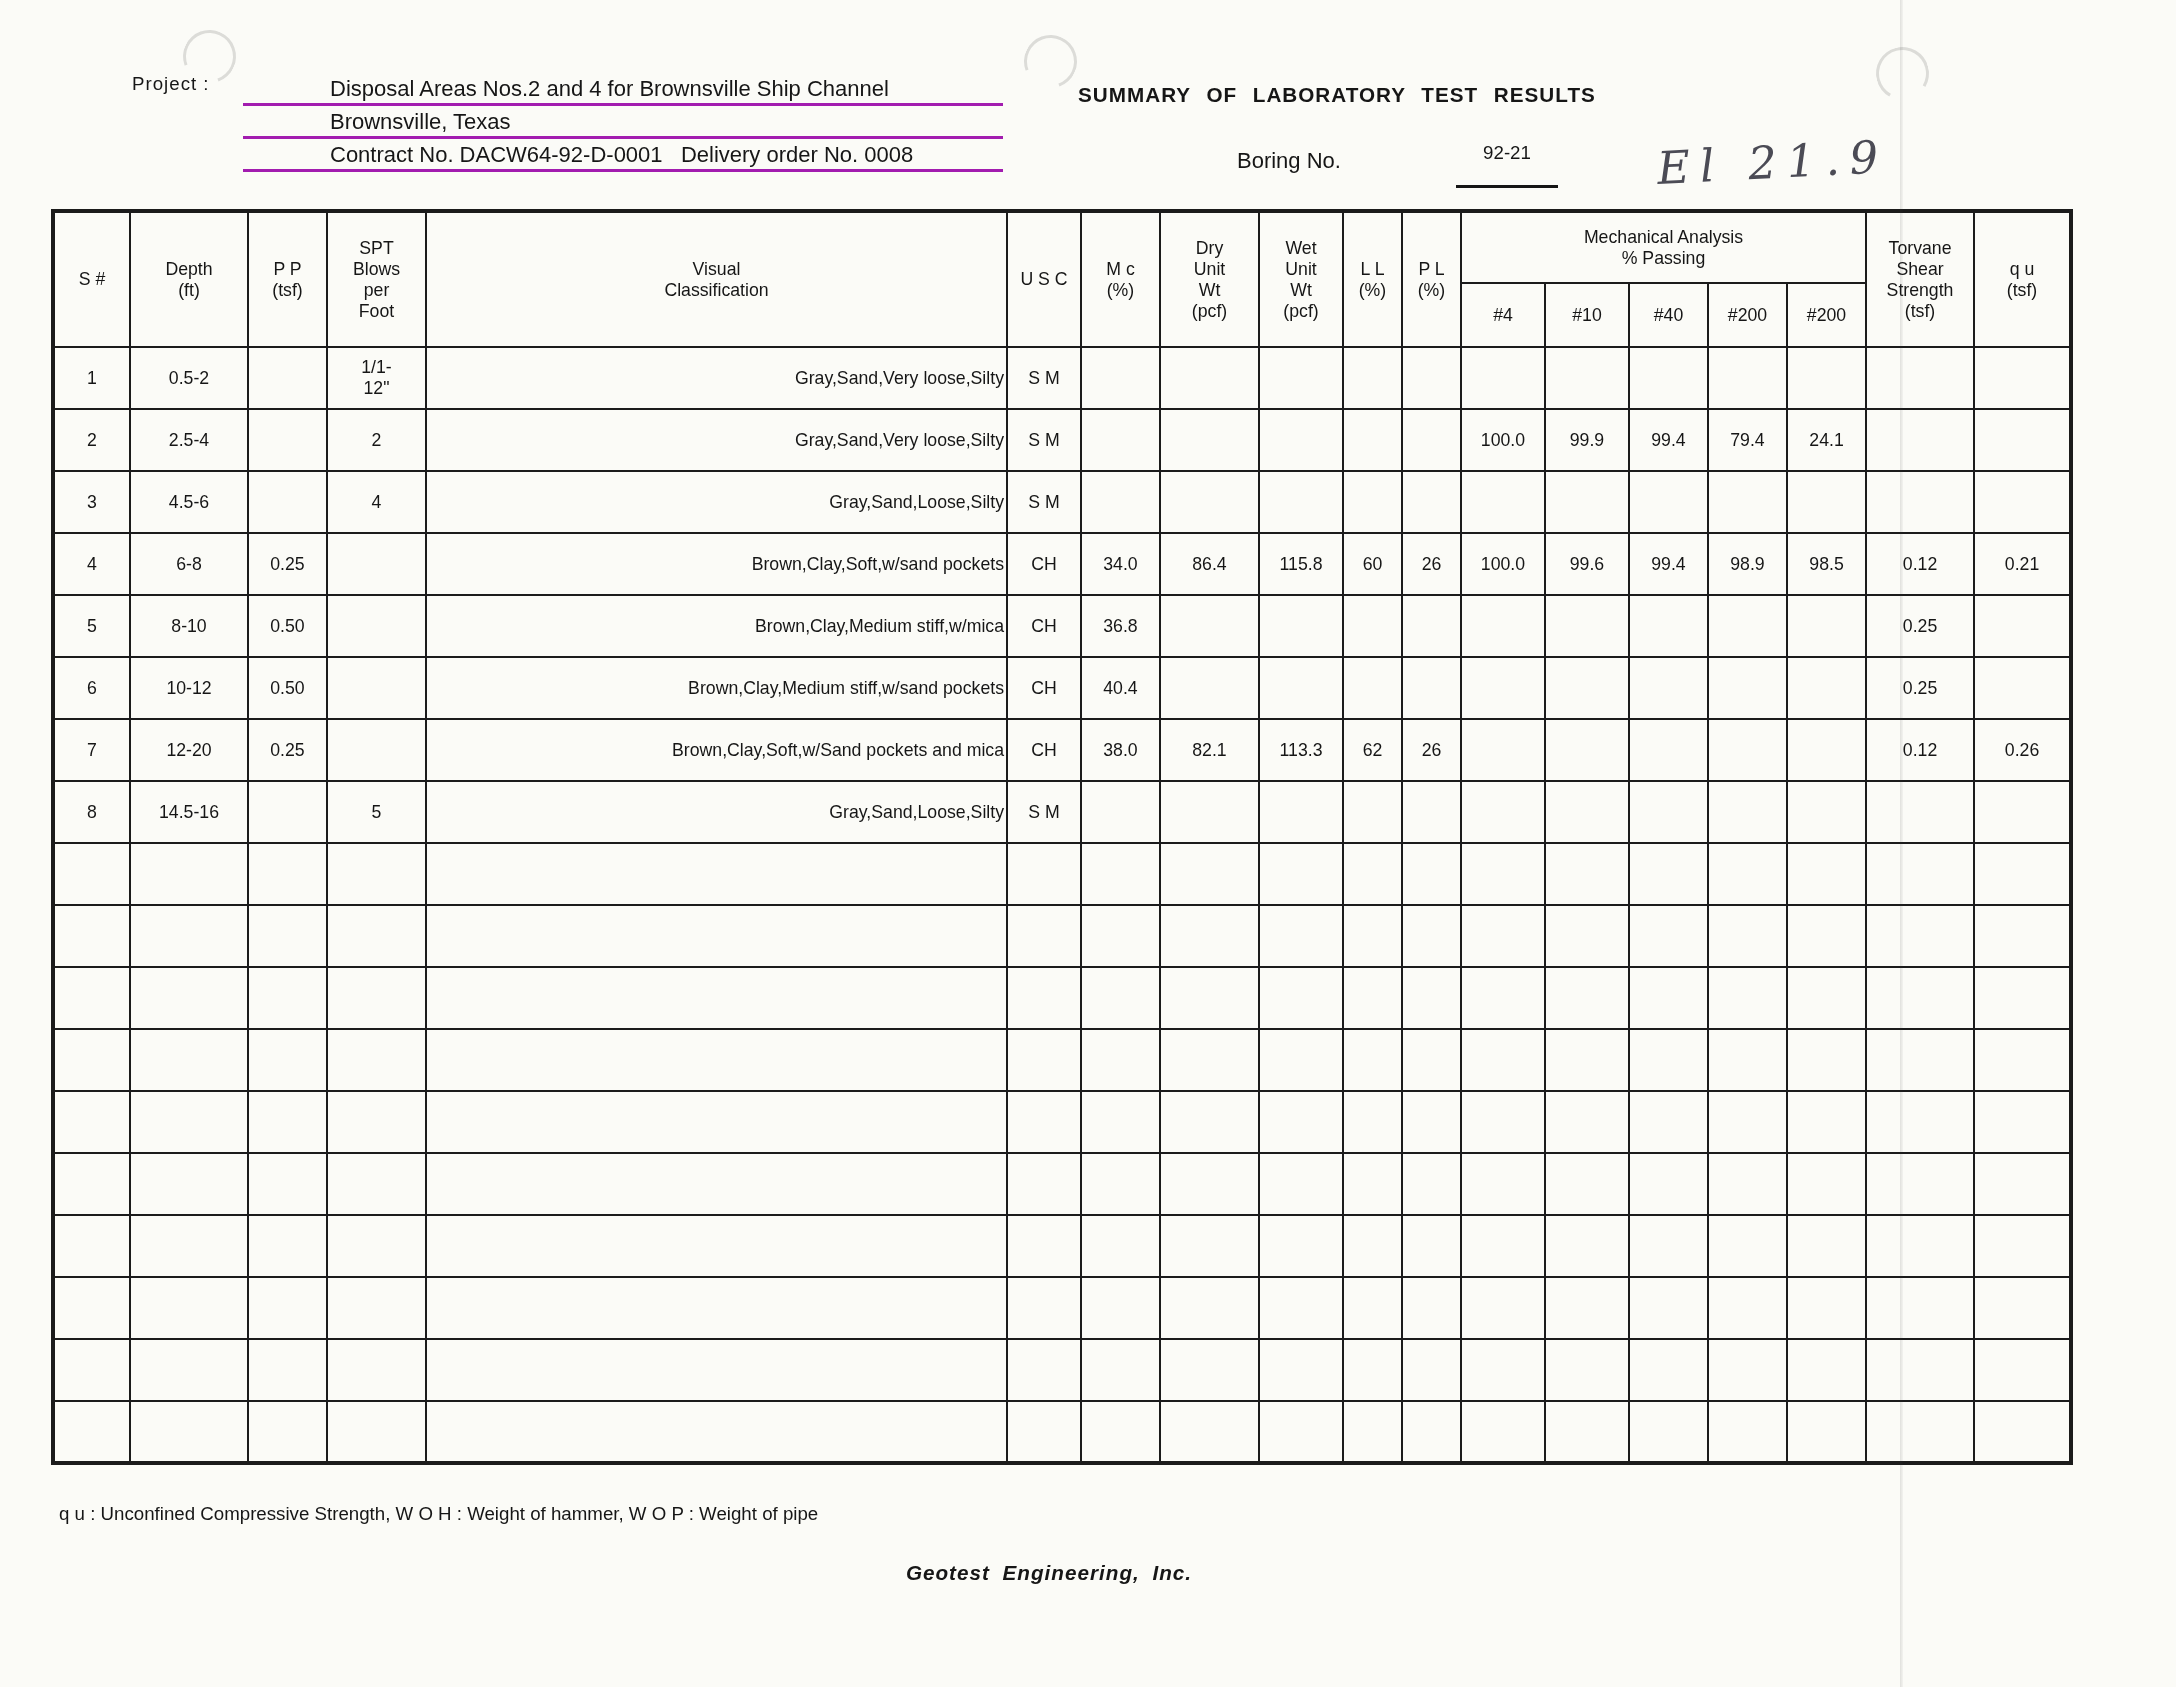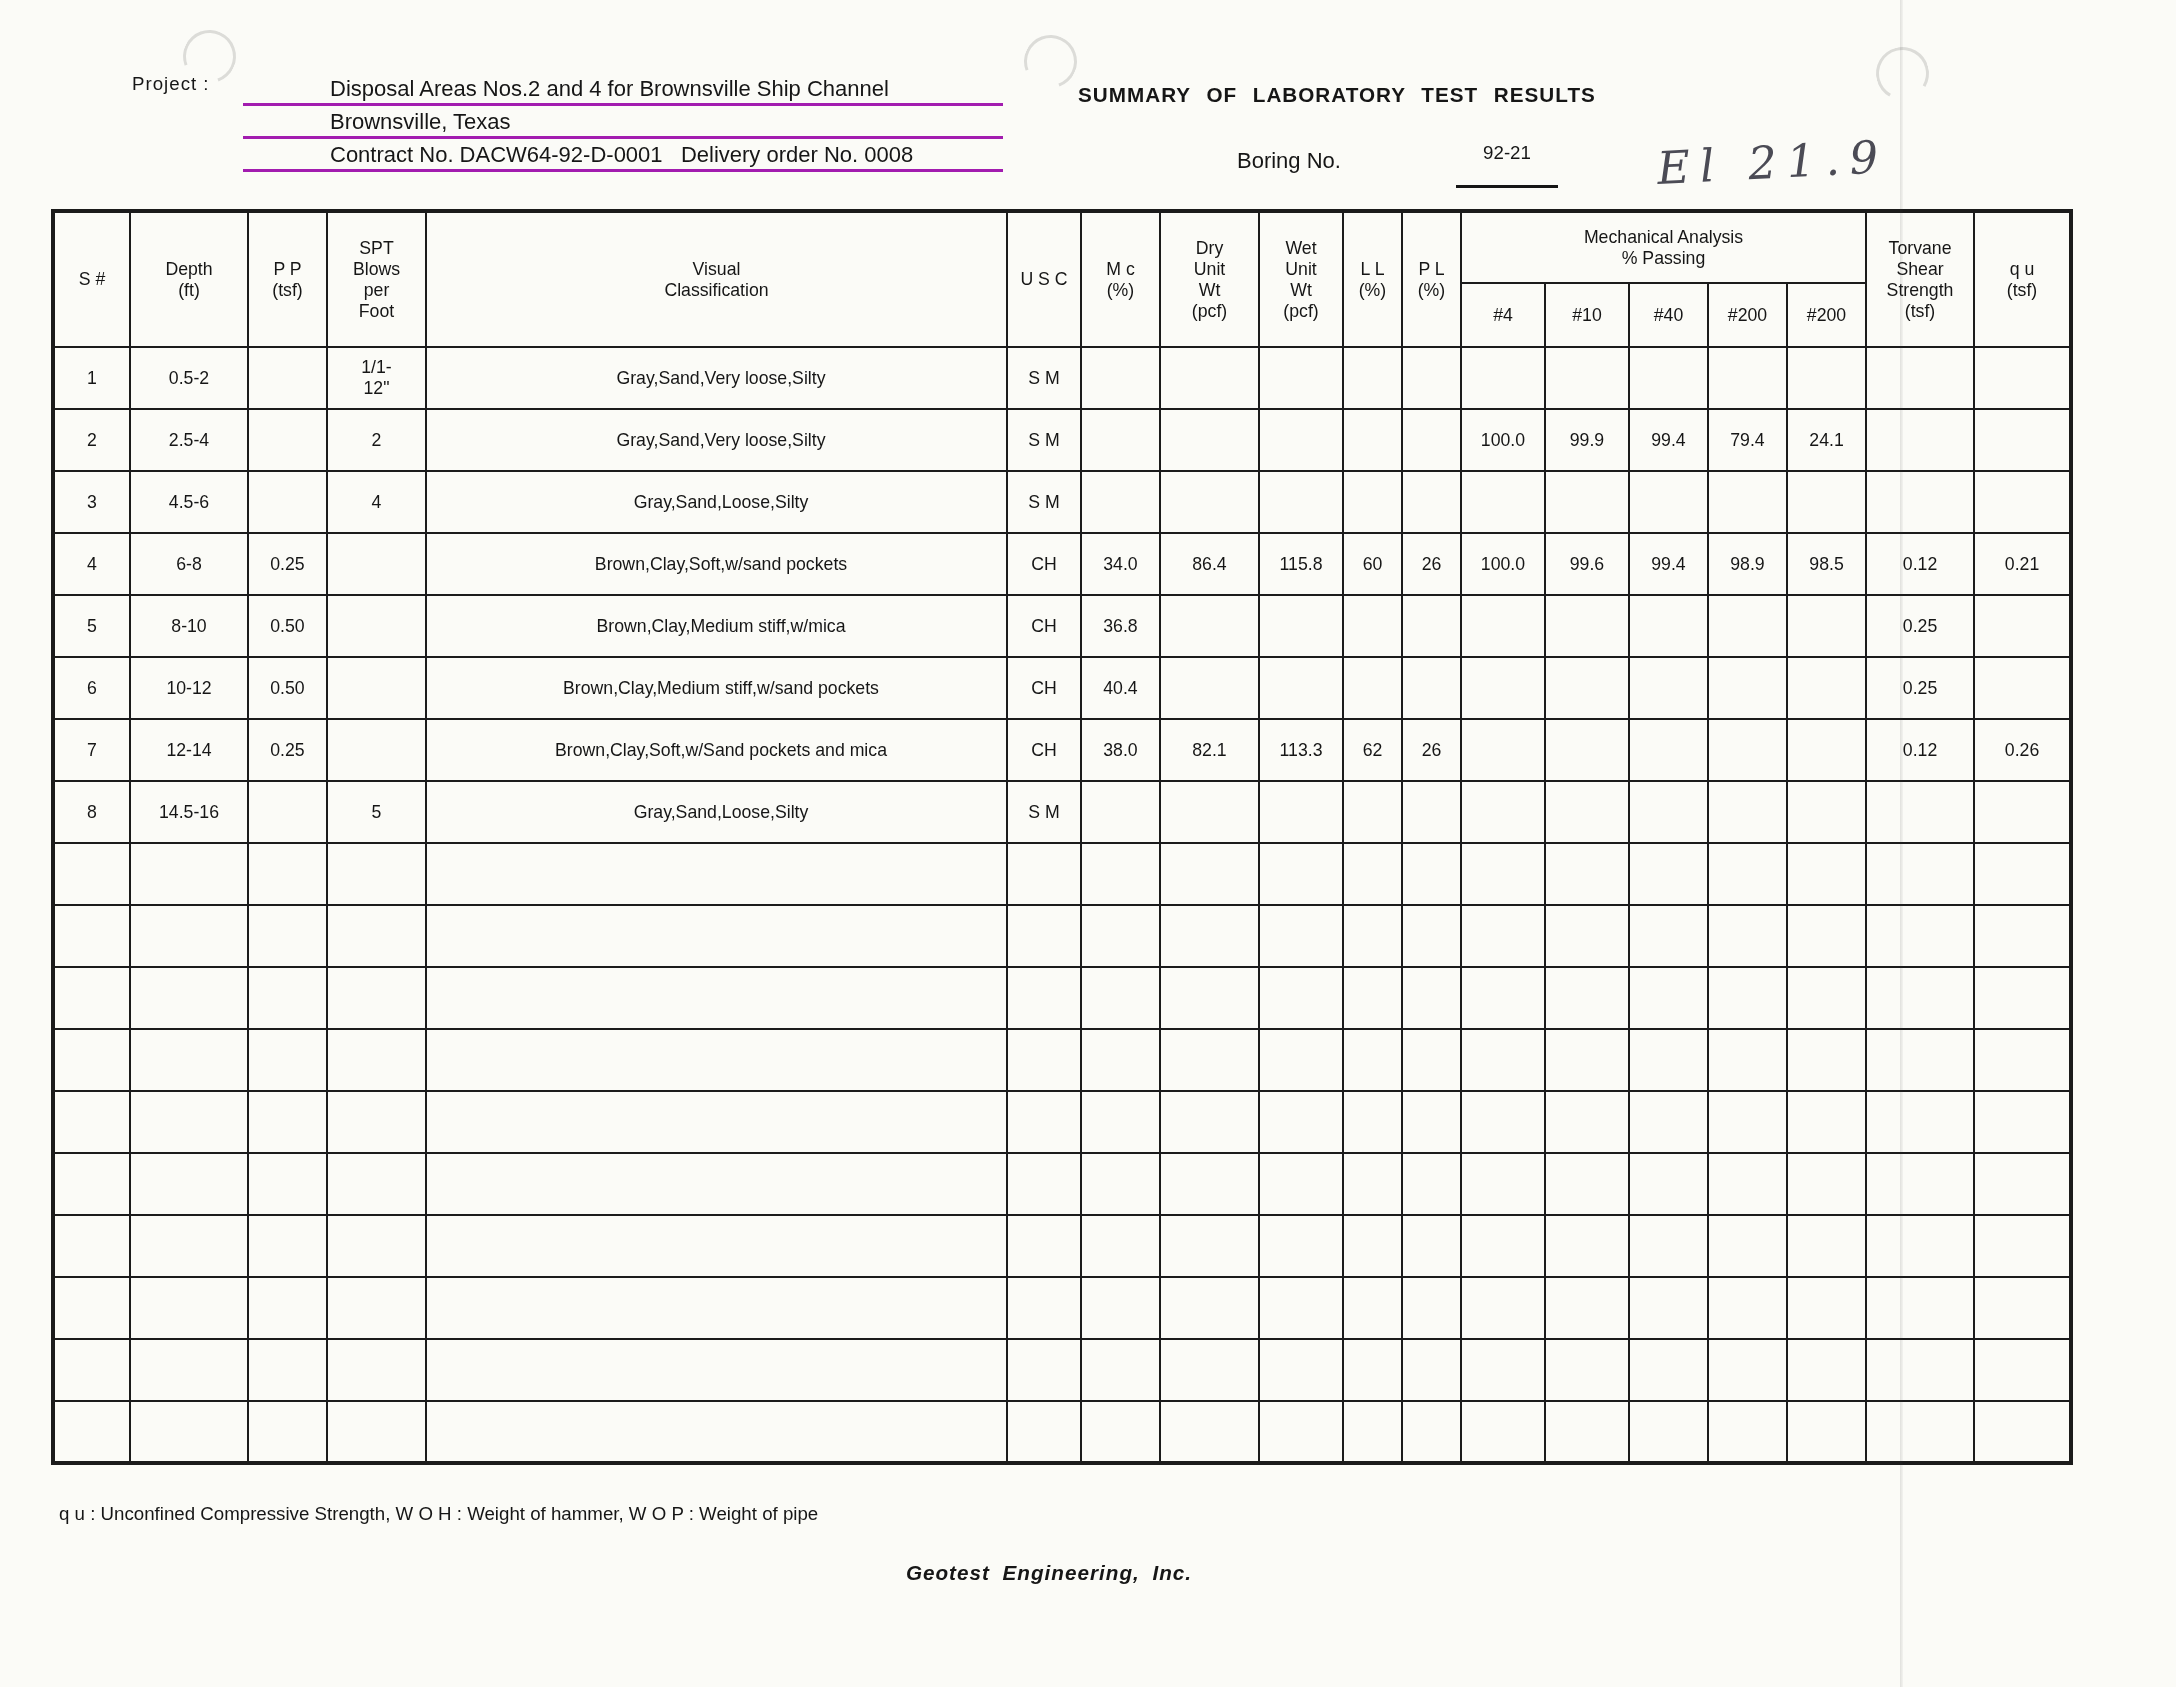--- a/index.html
+++ b/index.html
@@ -110,21 +110,21 @@
     text-align: center;
     vertical-align: middle;
     white-space: pre-line;
     overflow: hidden;
     padding: 1px 2px;
   }
   .results thead tr.h1 th { height: 72px; }
   .results thead tr.h2 th { height: 64px; }
   .results tbody tr { height: 62px; }
   .results td.cell-left {
-    text-align: center;
+    text-align: right;
     padding-left: 11px;
   }
 
   
   .legend-line1 { position: absolute; left: 59px; top: 1470px; font-size: 18.7px; }
   .legend-line2 { position: absolute; left: 59px; top: 1503px; font-size: 18.7px; }
   .company {
     position: absolute;
     left: 0; top: 1533px;
     width: 2098px;
@@ -342,21 +342,21 @@
             <td></td>
             <td></td>
             <td></td>
             <td></td>
             <td></td>
             <td>0.25</td>
             <td></td>
           </tr>
           <tr>
             <td>7</td>
-            <td>12-14</td>
+            <td>12-20</td>
             <td>0.25</td>
             <td></td>
             <td class="cell-left">Brown,Clay,Soft,w/Sand pockets and mica</td>
             <td>CH</td>
             <td>38.0</td>
             <td>82.1</td>
             <td>113.3</td>
             <td>62</td>
             <td>26</td>
             <td></td>

